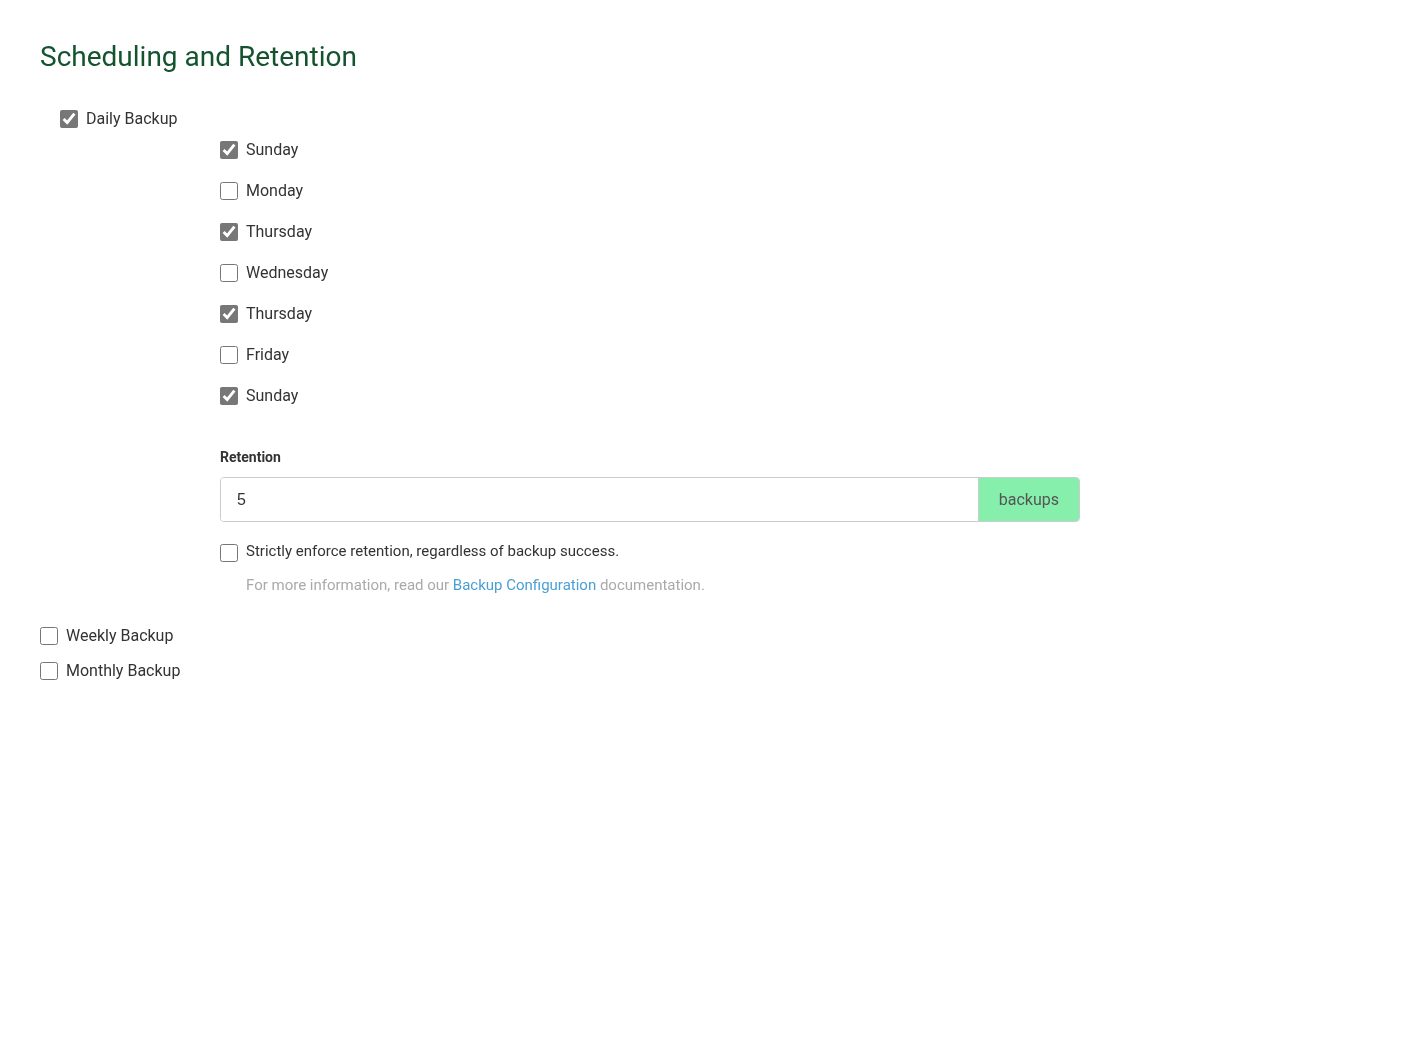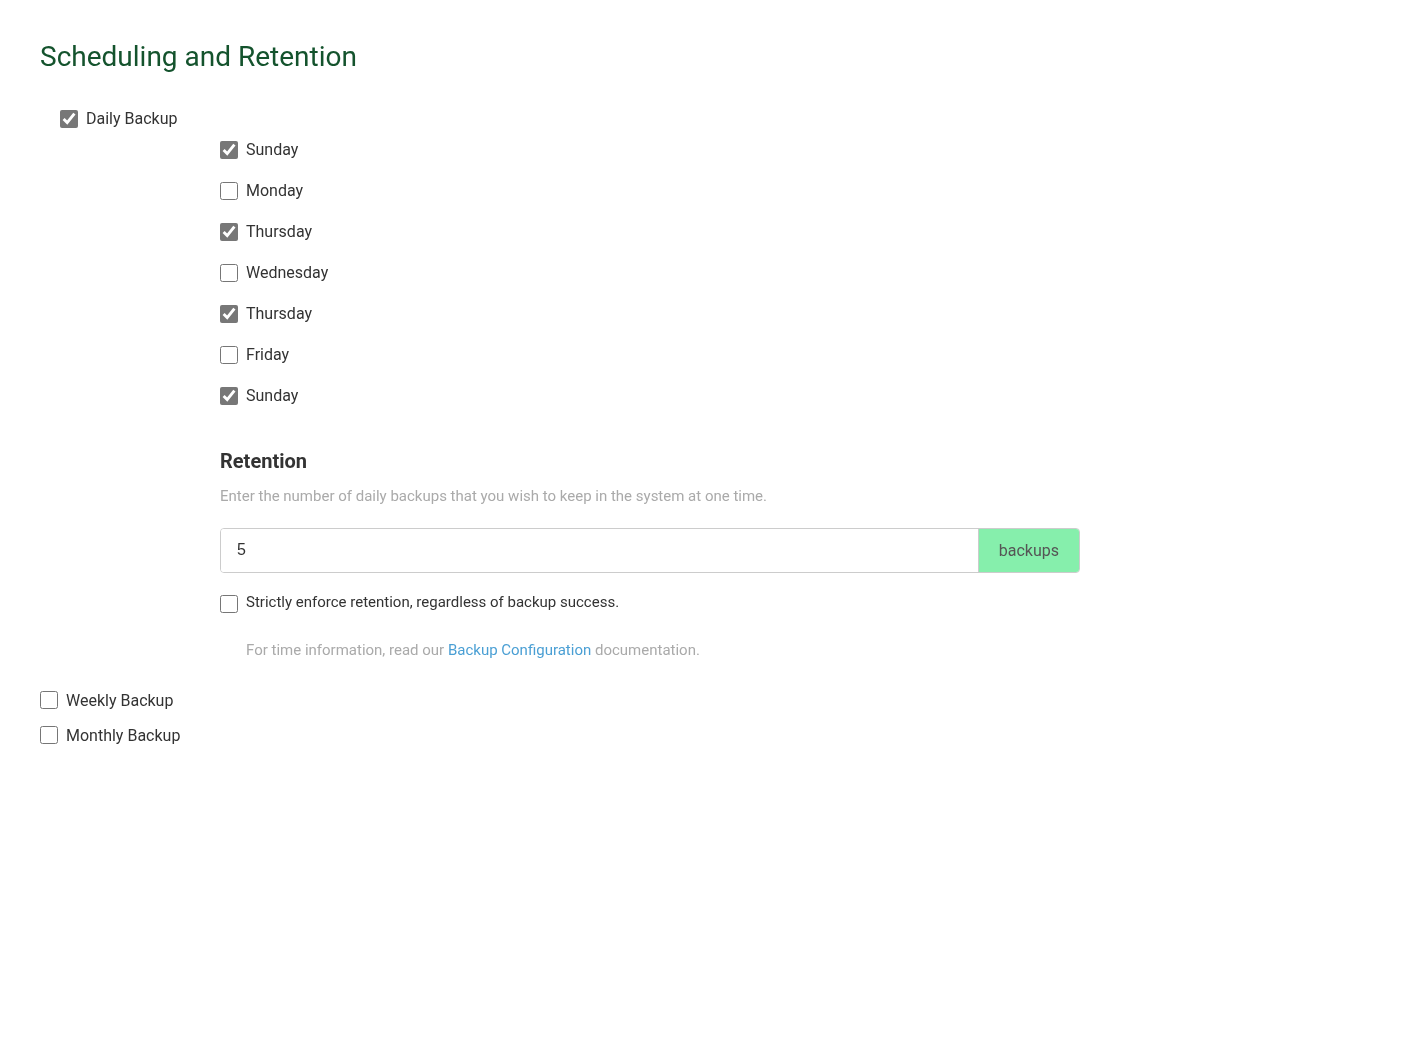--- a/index.html
+++ b/index.html
@@ -70,21 +70,21 @@
       cursor: pointer;
       accent-color: #777;
       flex-shrink: 0;
     }
 
     .retention-section {
       margin-bottom: 20px;
     }
 
     .retention-title {
-      font-size: 20px;
+      font-size: 14px;
       font-weight: 700;
       color: #333333;
       margin-bottom: 12px;
       margin-top: 7px;
     }
 
     .retention-description {
       font-size: 15px;
       color: #aaaaaa;
       margin-bottom: 20px;
@@ -120,21 +120,21 @@
       color: #555555;
       display: flex;
       align-items: center;
       white-space: nowrap;
     }
 
     .enforce-row {
       display: flex;
       align-items: flex-start;
       gap: 8px;
-      margin-bottom: 28px;
+      margin-bottom: 14px;
     }
 
     .enforce-row input[type="checkbox"] {
       width: 18px;
       height: 18px;
       margin-top: 2px;
       cursor: pointer;
       accent-color: #777;
       flex-shrink: 0;
     }
@@ -216,33 +216,32 @@
         <span>Friday</span>
       </label>
       <label class="day-item">
         <input type="checkbox" checked="" style="">
         <span>Sunday</span>
       </label>
     </div>
 
     <div class="retention-section">
       <div class="retention-title">Retention</div>
-      <div class="retention-description">Enter the number of daily backups that you wish to keep in the system at one time.</div>
 
       <div class="retention-input-row">
         <input class="retention-input" type="number" value="5" style="">
         <div class="retention-suffix">backups</div>
       </div>
 
       <div class="enforce-row">
         <input type="checkbox" id="enforce-retention" style="">
         <label for="enforce-retention" class="enforce-label">Strictly enforce retention, regardless of backup success.</label>
       </div>
       <div class="info-text">
-        <span>For time information, read our </span><a href="#">Backup Configuration</a><span> documentation.</span>
+        <span>For more information, read our </span><a href="#">Backup Configuration</a><span> documentation.</span>
       </div>
     </div>
   </div>
 </div>
 
 <div class="backup-sections">
   <label class="backup-section-item">
     <input type="checkbox" style="">
     <span>Weekly Backup</span>
   </label>

